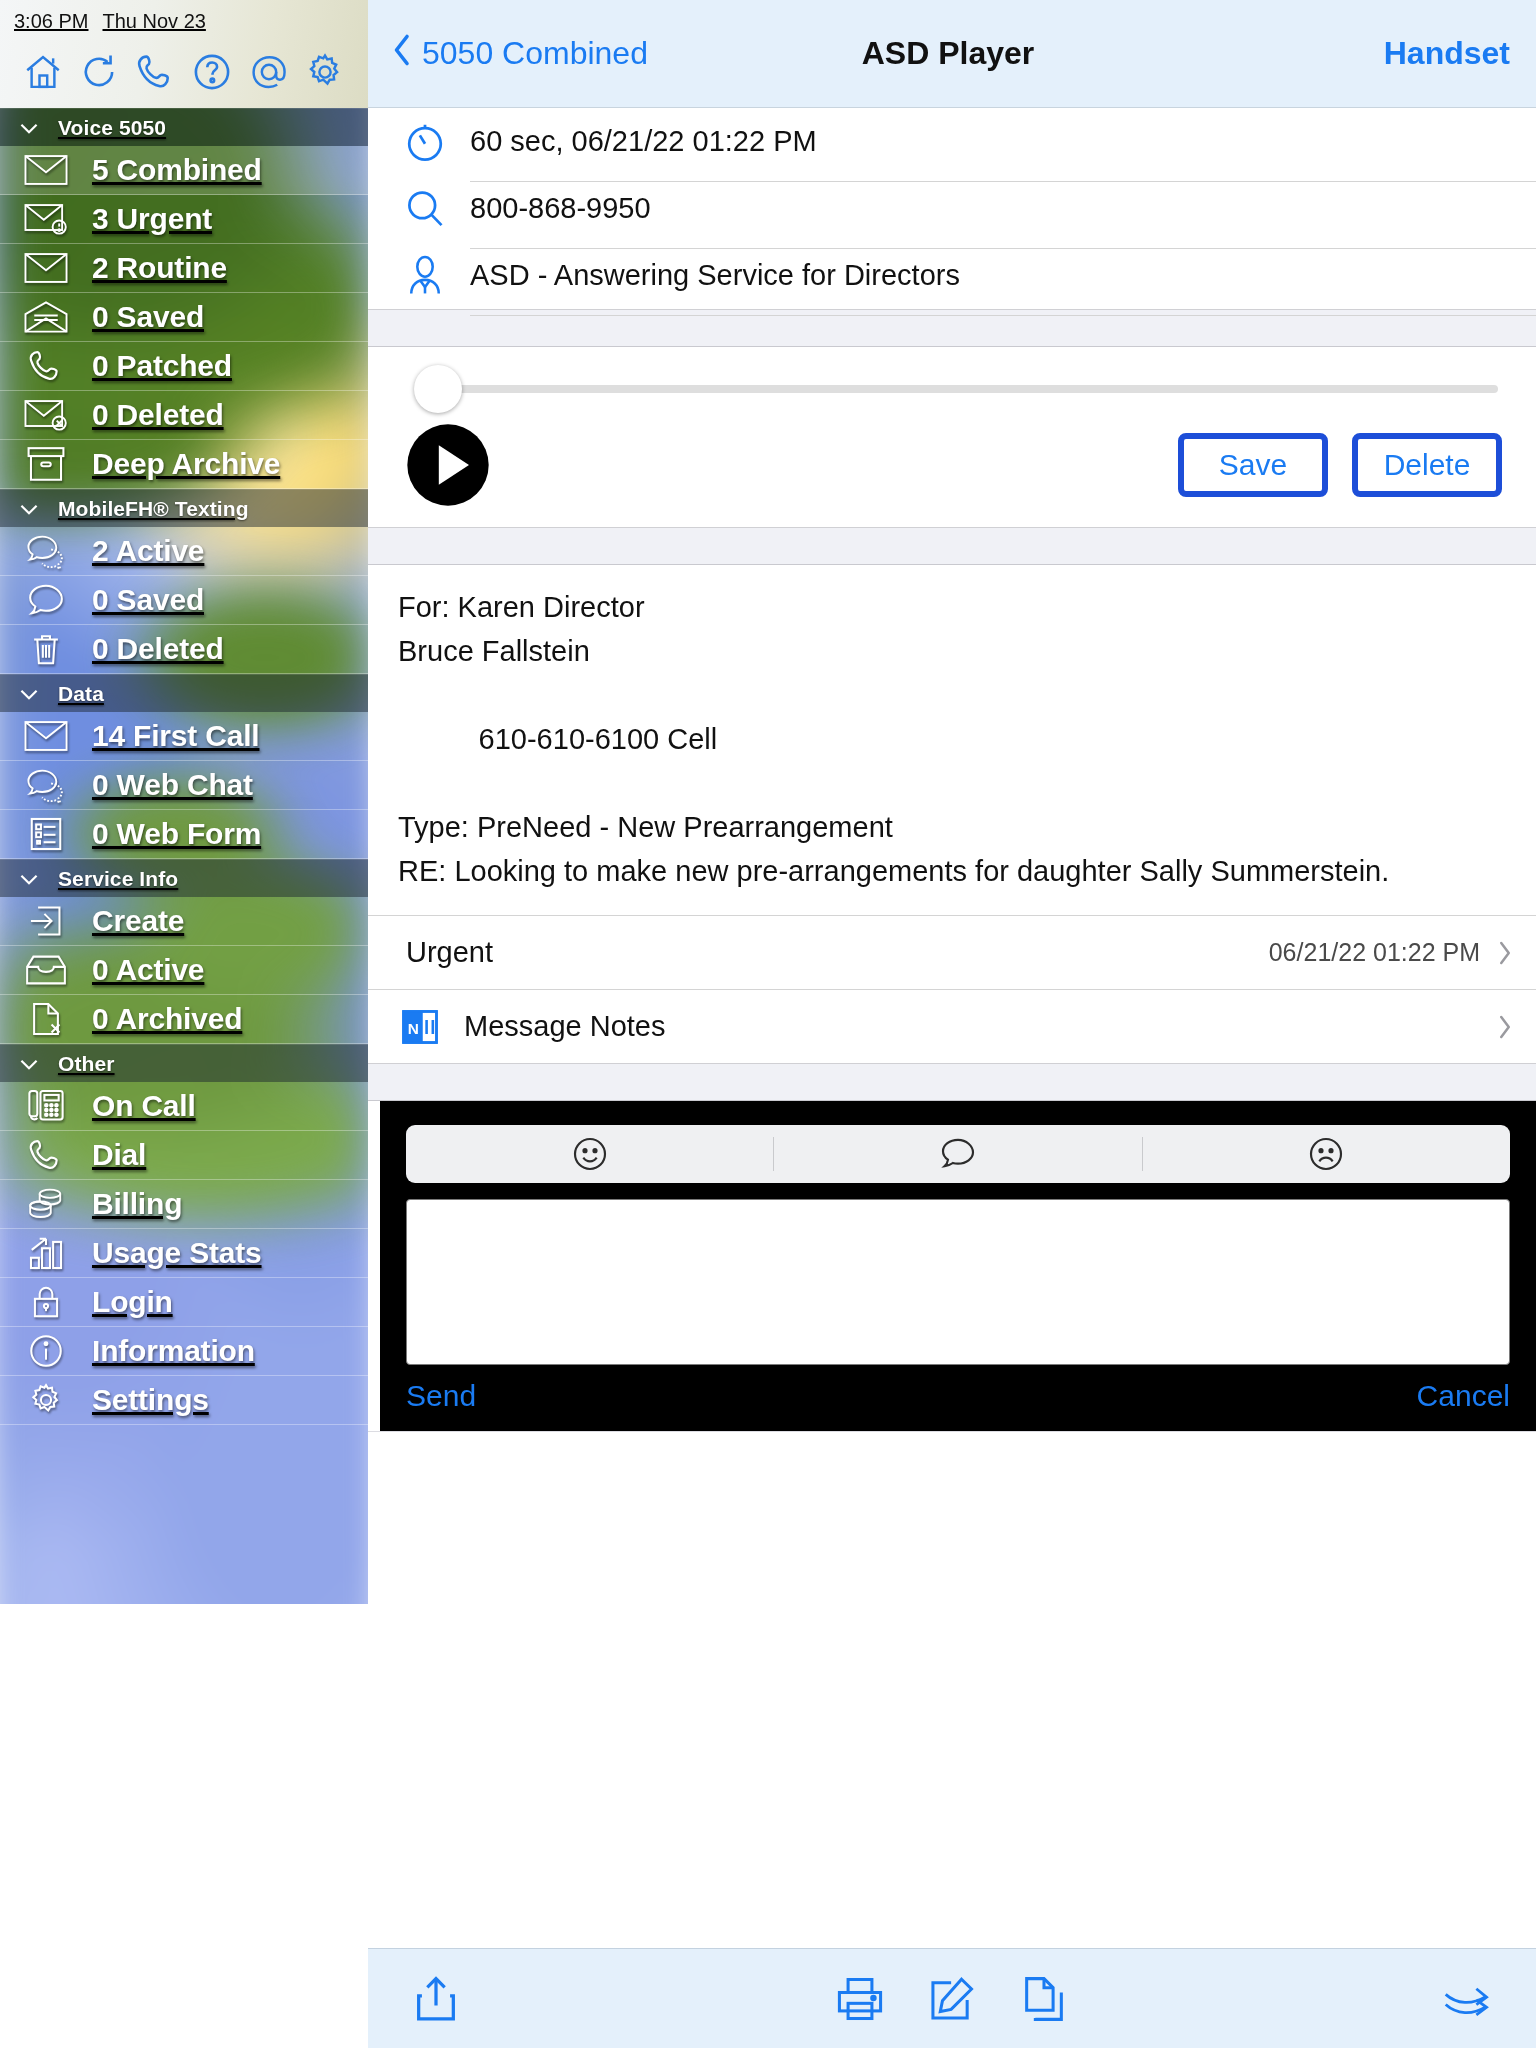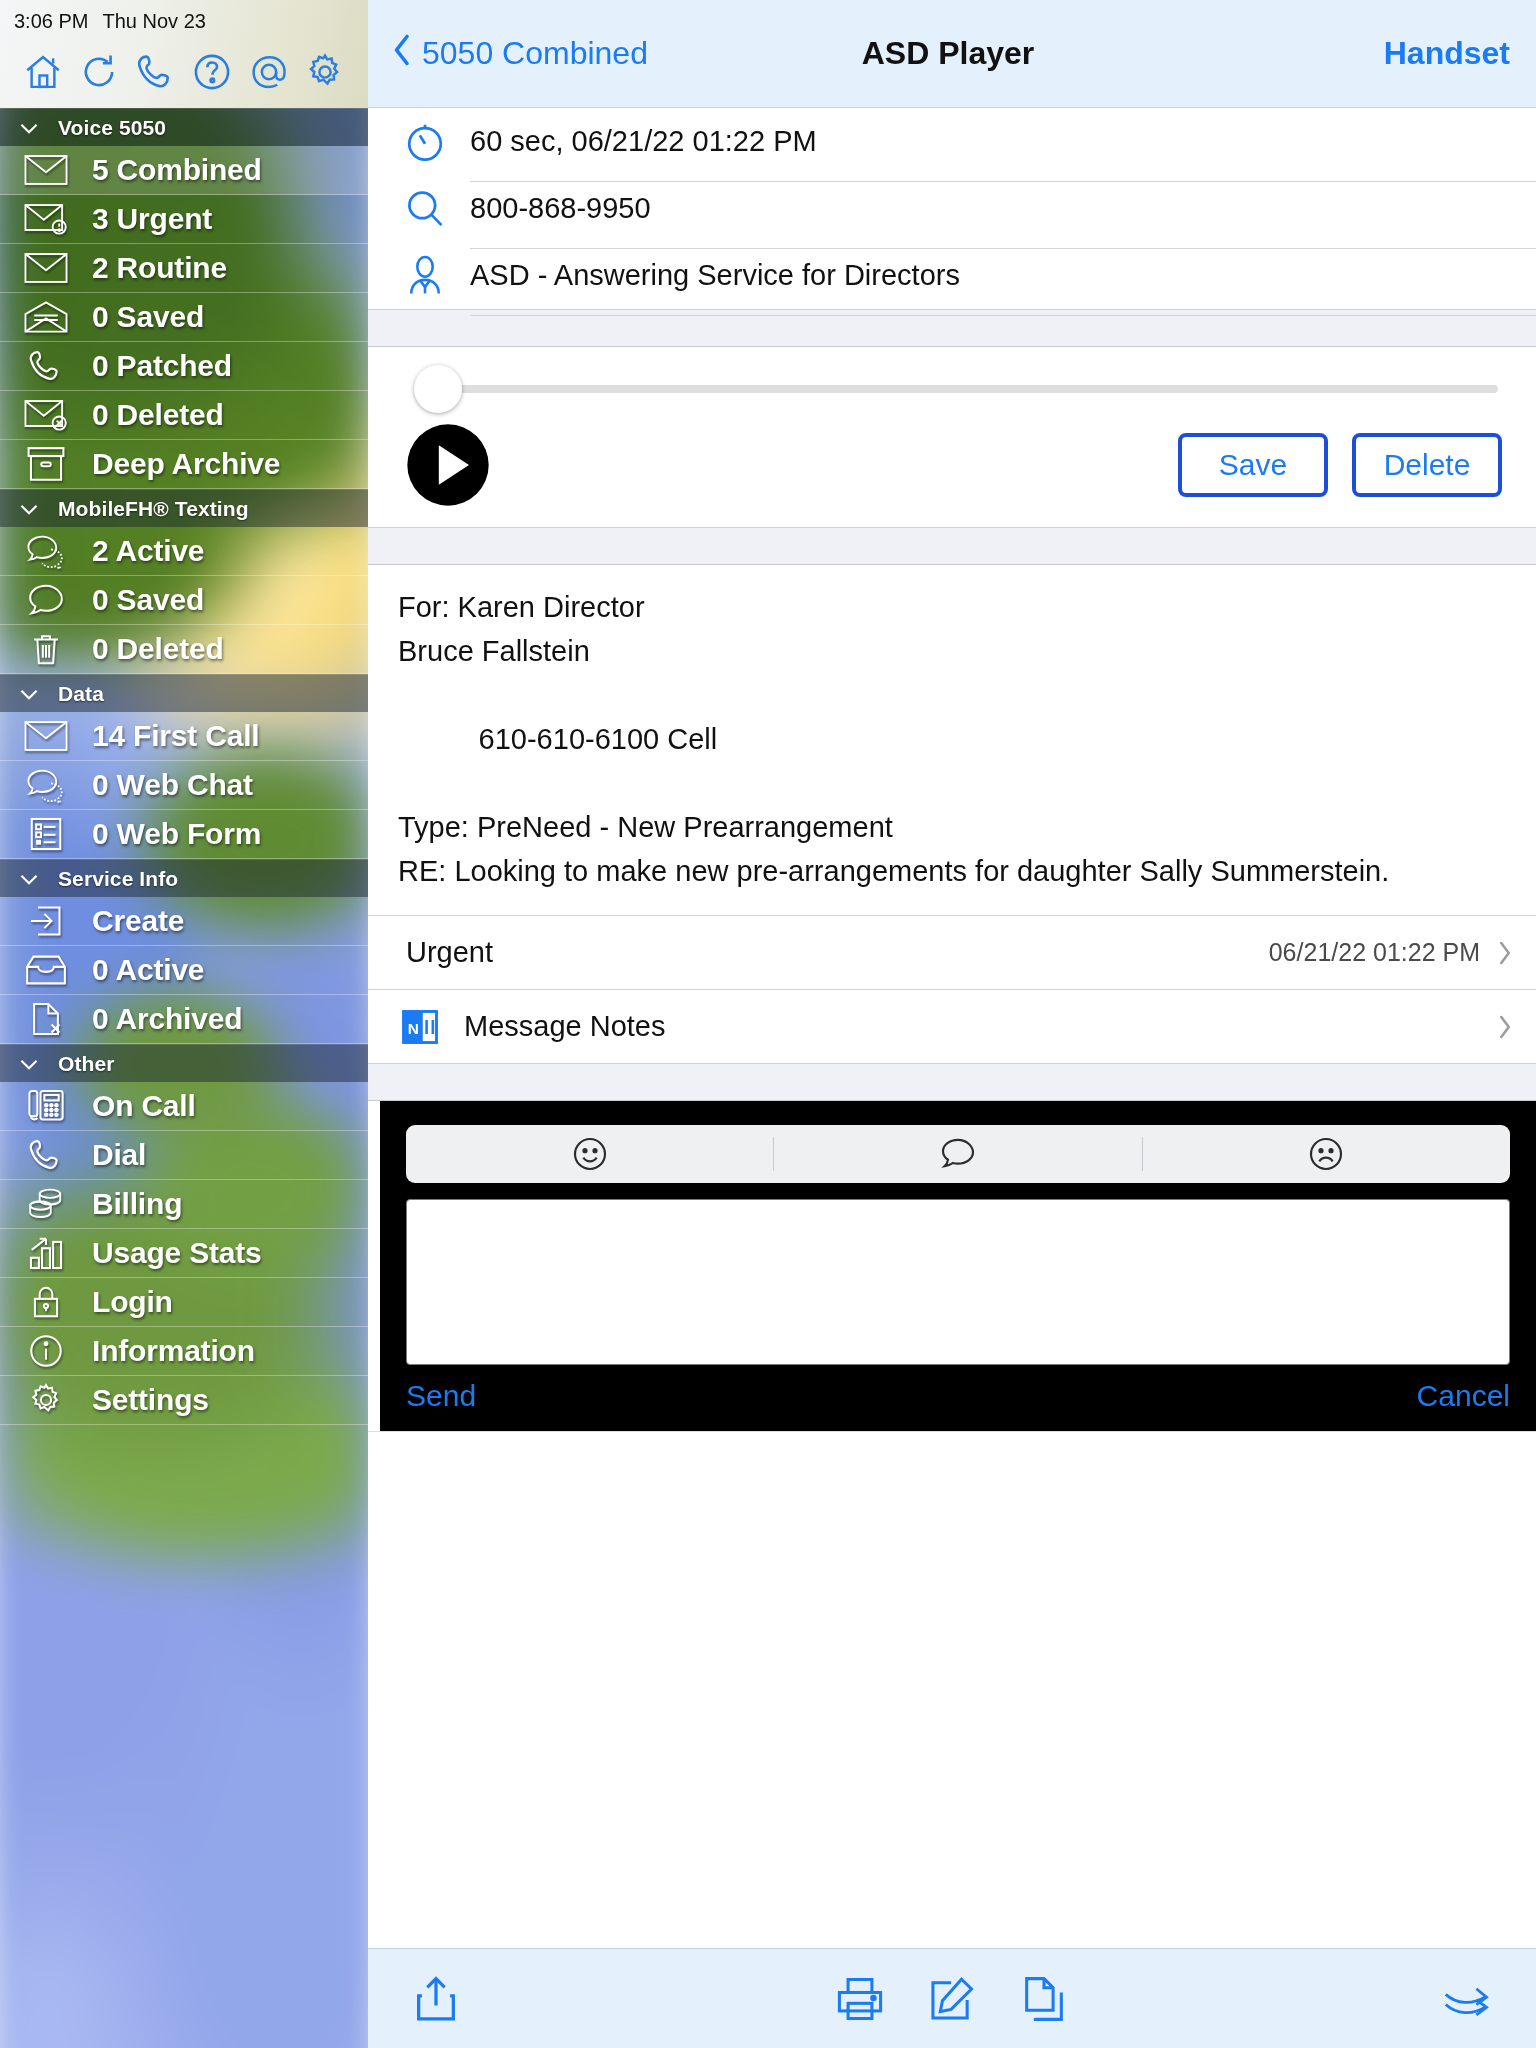--- a/index.html
+++ b/index.html
@@ -8,23 +8,24 @@
     font-family:"Liberation Sans", sans-serif;
     background:#fff;
     overflow:hidden;
   }
   #app { position:relative; width:1536px; height:2048px; display:flex; }
 
   
   #sidebar {
     position:relative;
     width:368px;
-    height:2048px;
+    height:1604px;
     flex:0 0 368px;
     overflow:hidden;
+    text-decoration:underline;
   }
   
   #sidebar .wallpaper {
     position:absolute; inset:0;
     background:
       radial-gradient(circle at 58% 28%, rgba(255,255,255,.55) 0 6%, rgba(255,255,255,0) 22%),
       radial-gradient(circle at 74% 29%, #f2c21a 0 5%, rgba(242,194,26,0) 14%),
       radial-gradient(ellipse 55% 22% at 60% 22%, #8fa3e8 0 45%, rgba(143,163,232,0) 80%),
       radial-gradient(ellipse 40% 30% at 30% 46%, #6f8ee0 0 40%, rgba(111,142,224,0) 85%),
       radial-gradient(ellipse 50% 26% at 80% 60%, #7d95e0 0 40%, rgba(125,149,224,0) 85%),
@@ -147,21 +148,21 @@
   .track .knob {
     position:absolute; top:0; left:22px; width:48px; height:48px;
     background:#fff; border-radius:50%;
     box-shadow:0 1px 4px rgba(0,0,0,.35);
   }
   .ctrls { display:flex; align-items:center; margin-top:10px; }
   .playbtn { width:84px; height:84px; margin-left:14px; }
   .playbtn svg { width:100%; height:100%; }
   .btns { margin-left:auto; display:flex; gap:24px; margin-right:10px; }
   .obtn {
-    min-width:150px; height:64px; border:4px solid #1d4ed8; border-radius:8px;
+    min-width:150px; height:64px; border:6px solid #1d4ed8; border-radius:8px;
     display:flex; align-items:center; justify-content:center;
     color:#1a7bf2; font-size:30px; background:#fff; padding:0 18px;
   }
 
   .body-text {
     background:#fff; padding:20px 30px 22px 30px;
     font-size:29px; line-height:44px; color:#111;
   }
   .body-text .ln { white-space:pre-wrap; }
 

